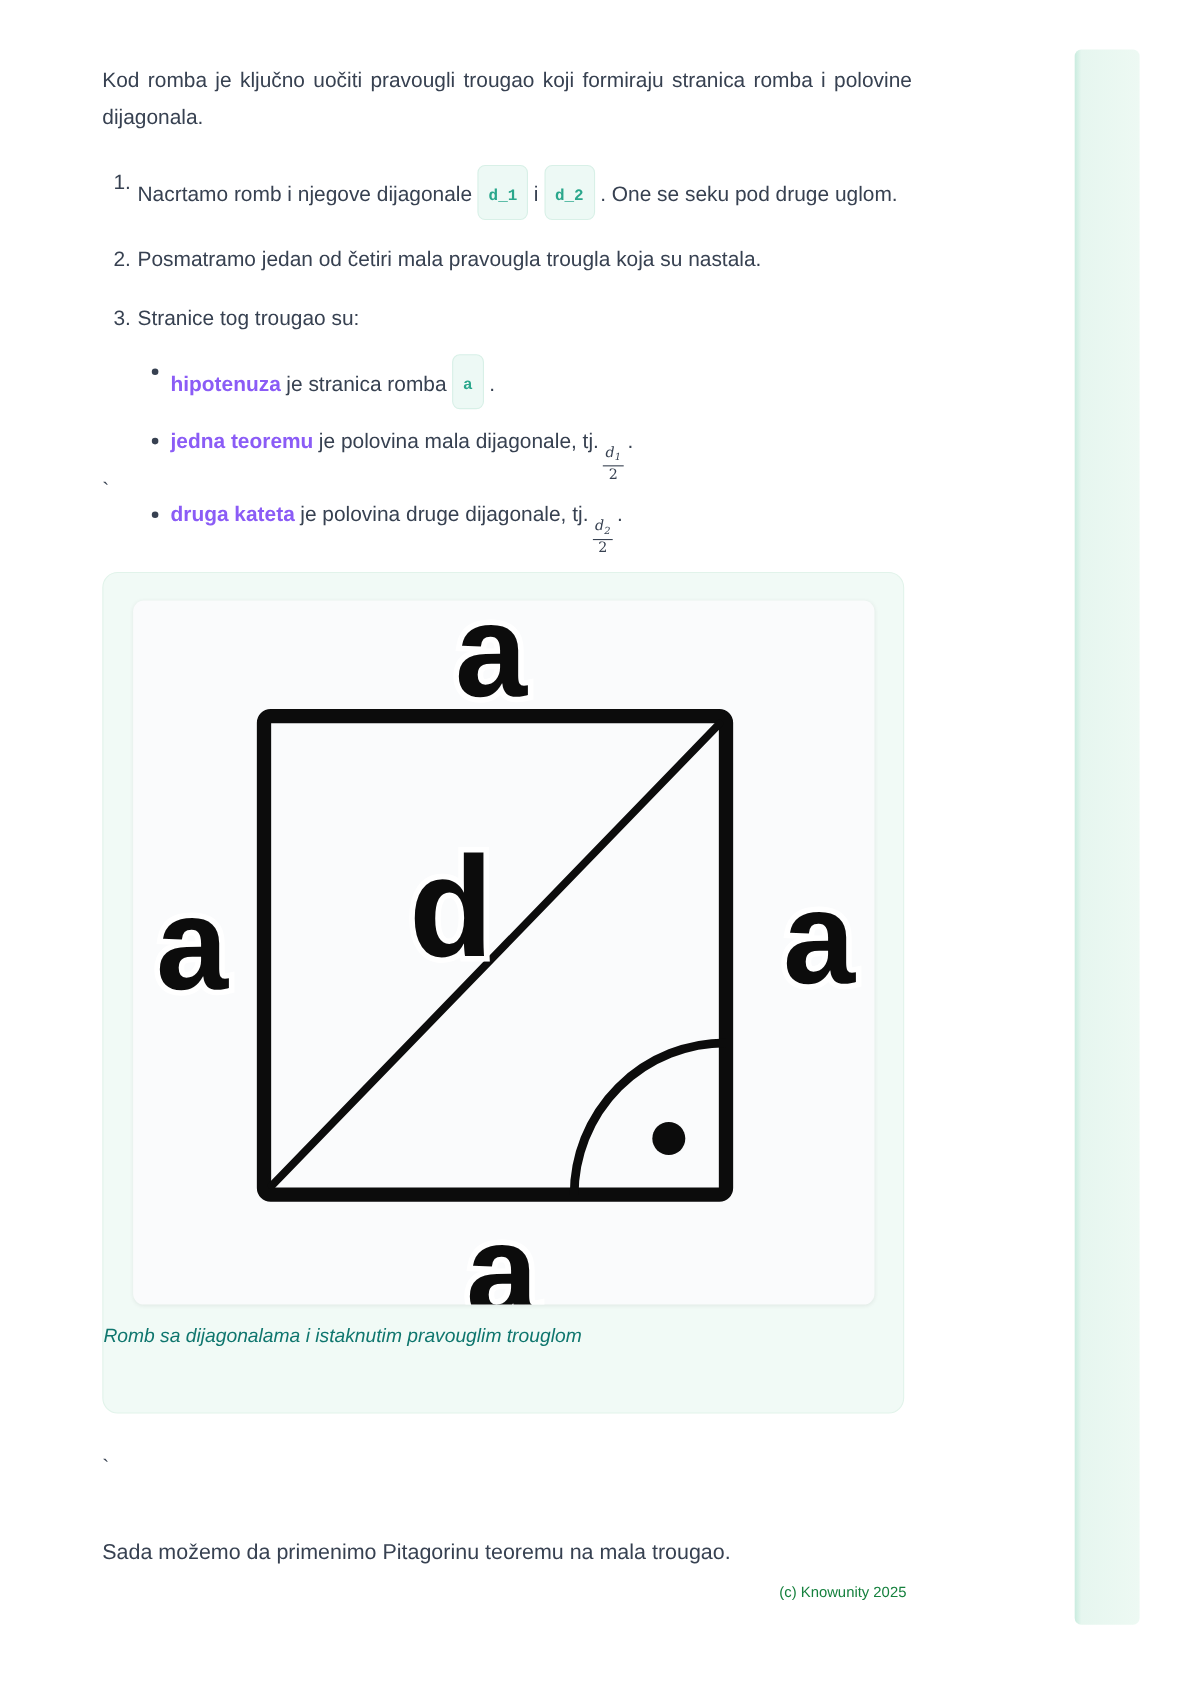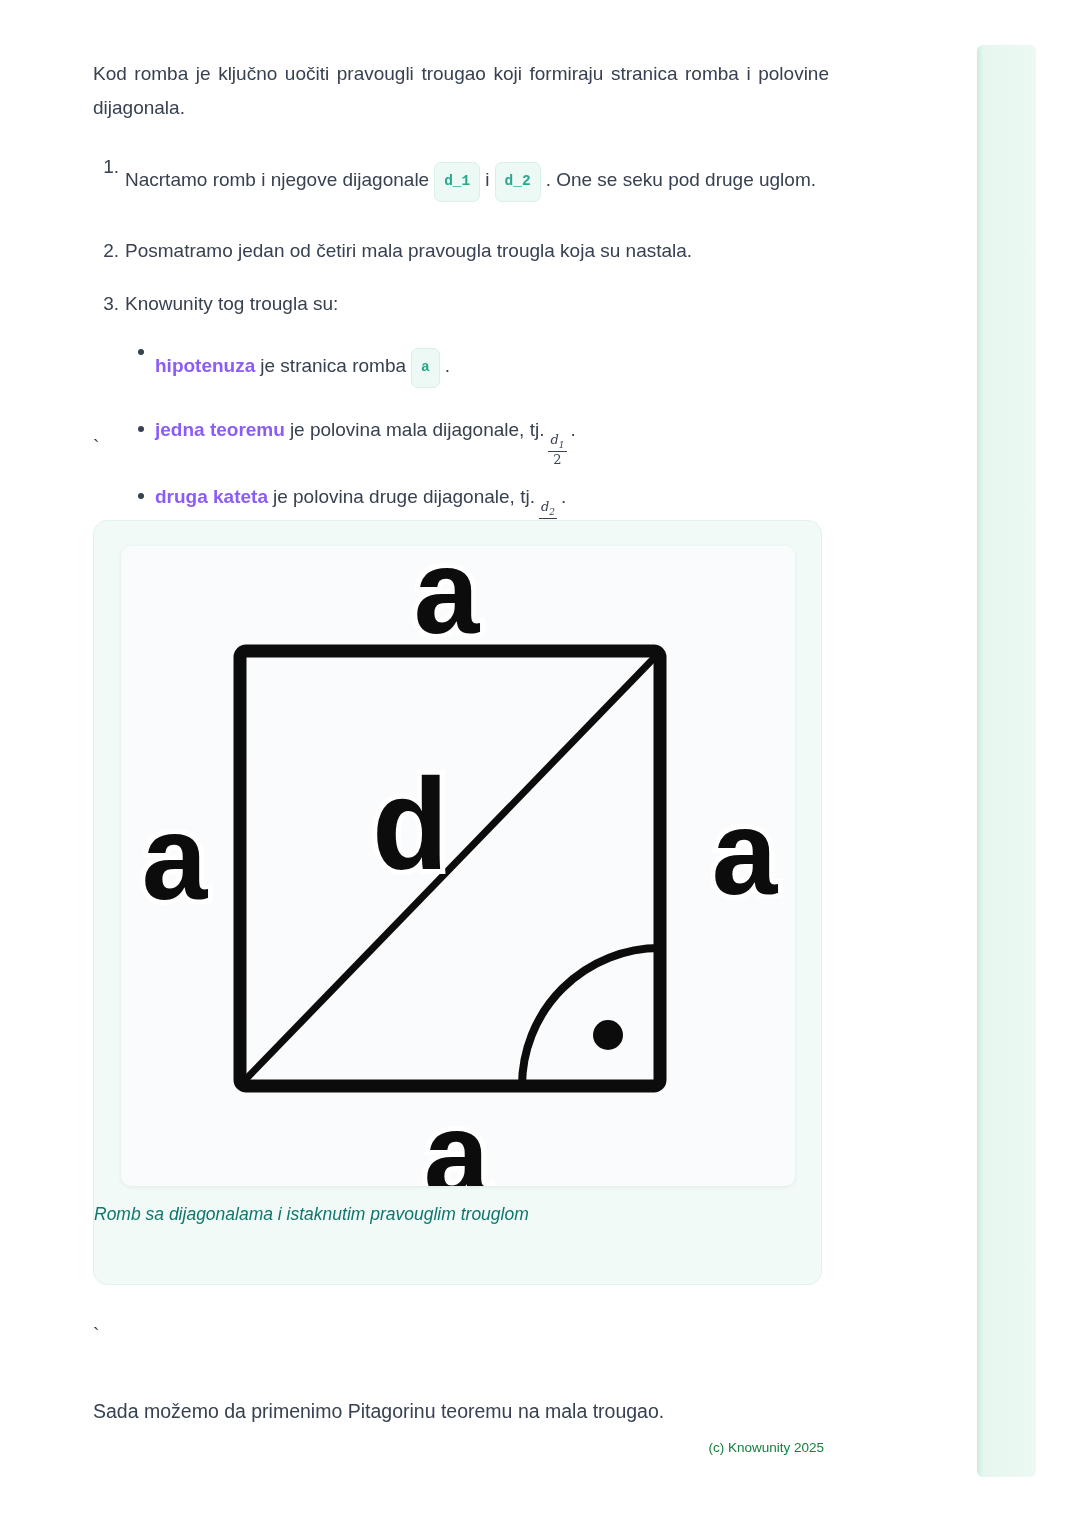--- a/index.html
+++ b/index.html
@@ -13,24 +13,24 @@
                 background:linear-gradient(to right,#c9ecdf 0px,#e6f6ef 6px,#edf9f3 100%); }
 
   
   .content { position:absolute; left:93px; top:57px; width:736px; z-index:2; }
   .intro { font-size:19px; line-height:33.5px; text-align:justify; margin-bottom:26px; }
 
   .oli { display:flex; font-size:19px; line-height:33px; margin-bottom:20px; }
   .oli .num { flex:none; width:26px; margin-right:6px; text-align:right; }
   .oli .li-body { flex:1; }
 
-  .chip { display:inline-block; padding:2px 9px 3px; border-radius:7px;
+  .chip { display:inline-block; padding:12px 9px 3px; border-radius:7px;
           background:#edf9f5; border:1px solid #d8f0e7; color:#2aa78c;
           font-family:"Liberation Mono","DejaVu Sans Mono",monospace;
-          font-size:14.5px; font-weight:bold; margin:12px 5px; vertical-align:1px; }
+          font-size:14.5px; font-weight:bold; margin:0 5px; vertical-align:1px; }
 
   .bullets { margin-top:16px; }
   .bli { display:flex; font-size:19px; line-height:33px; margin-bottom:13px; }
   .bli .dot { flex:none; width:6px; height:6px; border-radius:50%; background:#374151;
               margin:13px 11px 0 45px; }
   .bold-term { font-weight:bold; color:#8b5cf6; margin-right:5px; }
 
   .frac { display:inline-flex; flex-direction:column; align-items:center;
           font-family:"DejaVu Serif","Liberation Serif",serif; font-size:13px;
           line-height:1.05; vertical-align:-8px; margin:0 4px;justify-content:center; }
@@ -76,21 +76,21 @@
       <div class="li-body"><span>Nacrtamo romb i njegove dijagonale</span><span class="chip">d_1</span><span>i</span><span class="chip">d_2</span><span>. One se seku pod druge uglom.</span></div>
     </div>
 
     <div class="oli">
       <span class="num">2.</span>
       <div class="li-body">Posmatramo jedan od četiri mala pravougla trougla koja su nastala.</div>
     </div>
 
     <div class="oli" style="margin-bottom:0;">
       <span class="num">3.</span>
-      <div class="li-body">Knowunity tog trougla su:</div>
+      <div class="li-body">Stranice tog trougao su:</div>
     </div>
 
     <div class="bullets">
 
       <div class="bli">
         <span class="dot"></span>
         <div><span class="bold-term">hipotenuza</span><span>je stranica romba</span><span class="chip">a</span><span>.</span></div>
       </div>
 
       <div class="bli">

